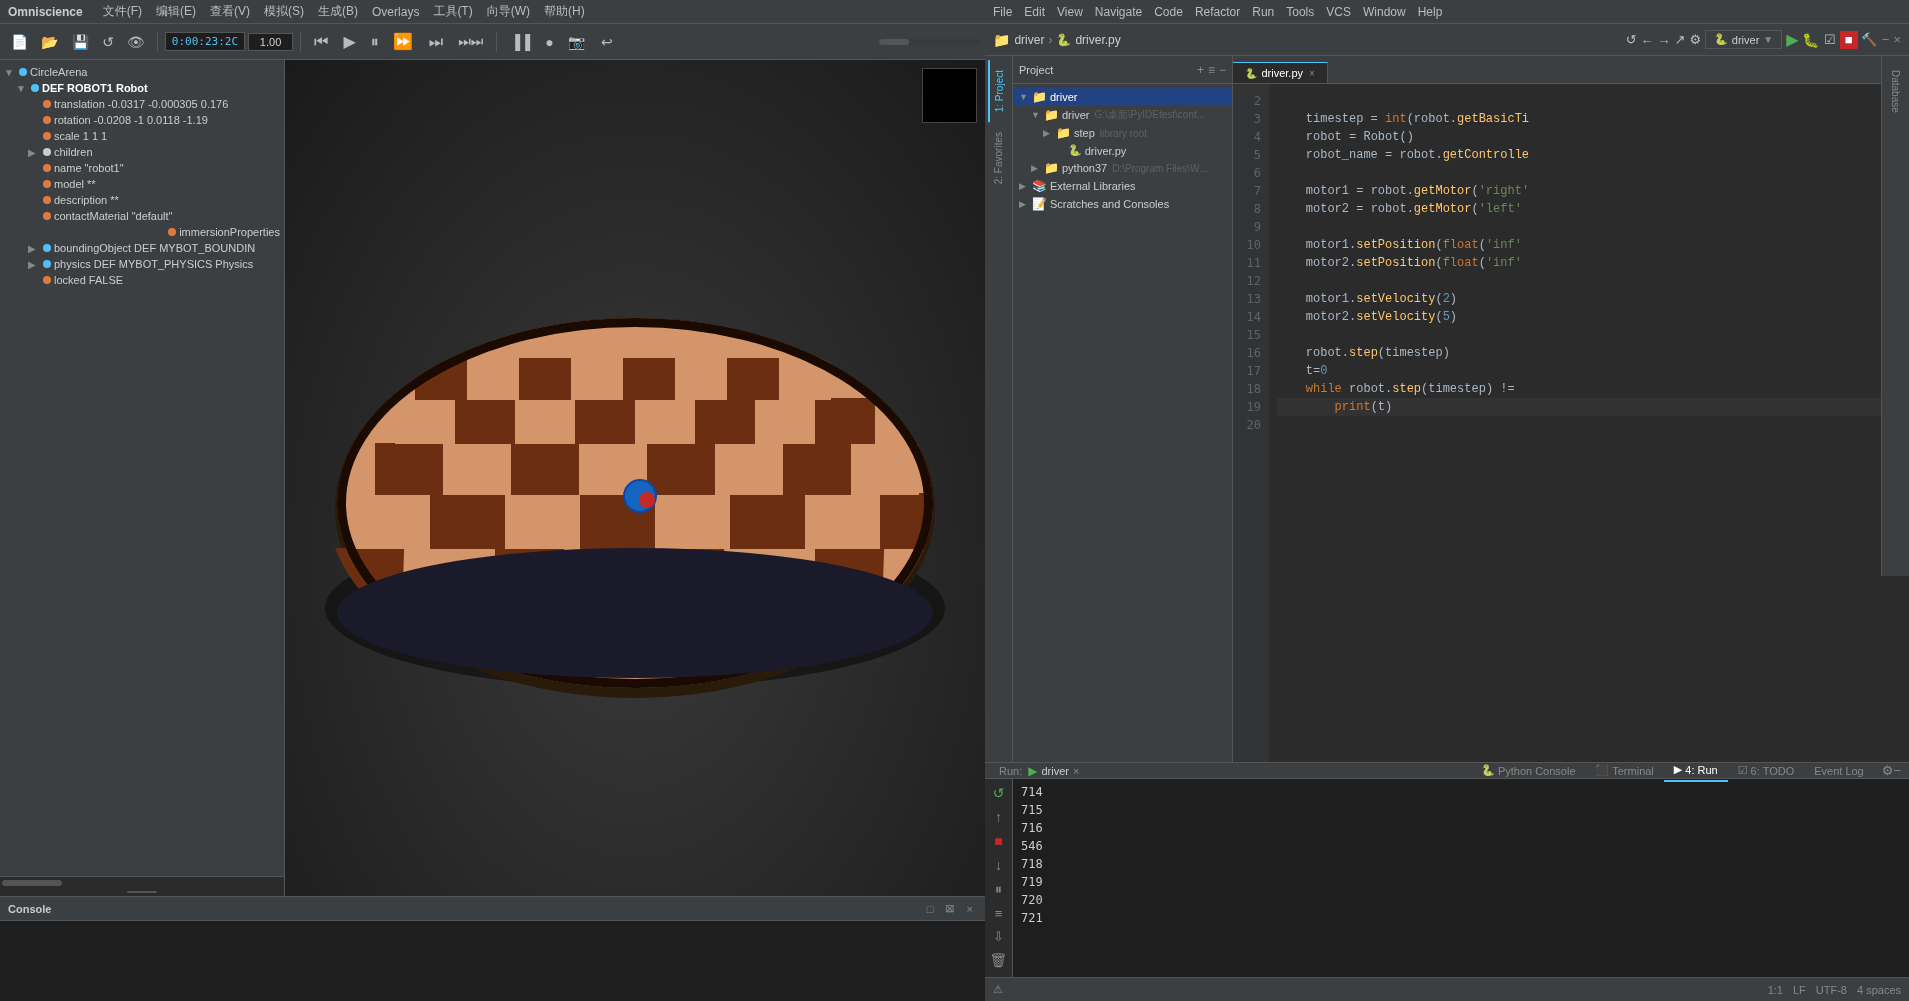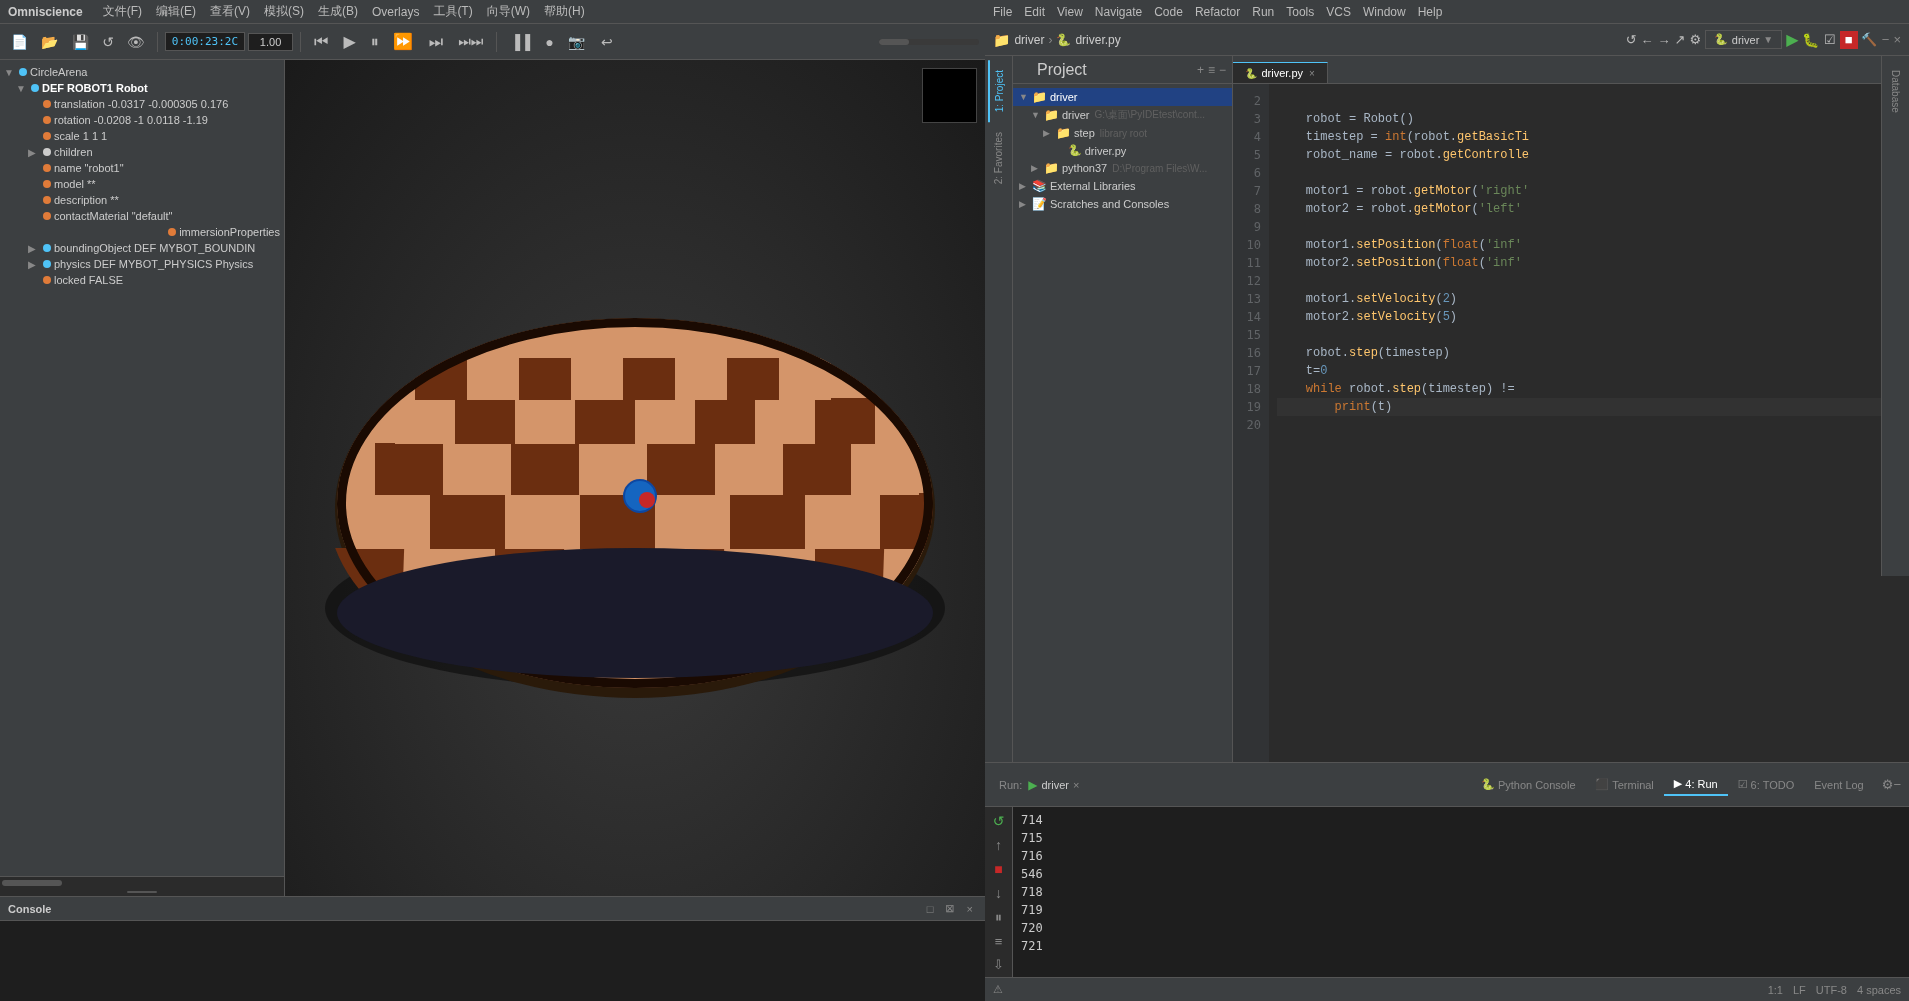--- a/index.html
+++ b/index.html
@@ -301,21 +301,21 @@
     <div style="display:flex;flex:1;overflow:hidden;">
 
       <div style="width:28px;background:#3c3f41;border-right:1px solid #555;display:flex;flex-direction:column;align-items:center;padding-top:4px;flex-shrink:0;">
         <div style="writing-mode:vertical-rl;text-orientation:mixed;transform:rotate(180deg);padding:10px 4px;font-size:10px;color:#4fc3f7;cursor:pointer;white-space:nowrap;border-right:2px solid #4fc3f7;">1: Project</div>
         <div style="writing-mode:vertical-rl;text-orientation:mixed;transform:rotate(180deg);padding:10px 4px;font-size:10px;color:#888;cursor:pointer;white-space:nowrap;">2: Favorites</div>
       </div>
 
       <div style="width:220px;border-right:1px solid #555;display:flex;flex-direction:column;flex-shrink:0;background:#3c3f41;">
 
         <div style="background:#3c3f41;padding:4px 6px;display:flex;align-items:center;gap:4px;border-bottom:1px solid #555;height:28px;">
-          <span style="font-size:16px;color:#ccc;flex:1;margin-left:18px;">Project</span>
+          <span style="font-size:11px;color:#ccc;flex:1;">Project</span>
           <button style="background:none;border:none;color:#888;cursor:pointer;font-size:12px;">+</button>
           <button style="background:none;border:none;color:#888;cursor:pointer;font-size:12px;">≡</button>
           <button style="background:none;border:none;color:#888;cursor:pointer;font-size:12px;">−</button>
         </div>
 
         <div style="overflow-y:auto;flex:1;padding:4px 0;">
 
           <div style="padding:2px 6px;display:flex;align-items:center;gap:3px;font-size:11px;cursor:pointer;background:#214283;">
             <span style="width:10px;color:#888;font-size:9px;">▼</span>
             <span style="color:#e8b84b;font-size:12px;">📁</span>
@@ -390,22 +390,22 @@
             <div>14</div>
             <div>15</div>
             <div>16</div>
             <div>17</div>
             <div>18</div>
             <div>19</div>
             <div>20</div>
           </div>
           <div style="flex:1;padding:8px 8px;line-height:18px;overflow-x:auto;overflow-y:auto;font-family:Consolas,'Courier New',monospace;font-size:12px;background:#2b2b2b;">
             <div style="white-space:pre;line-height:18px;color:#a9b7c6;"> </div>
+            <div style="white-space:pre;line-height:18px;color:#a9b7c6;">    <span style="color:#a9b7c6;">timestep</span> = <span style="color:#cc7832;">int</span>(<span style="color:#a9b7c6;">robot</span>.<span style="color:#ffc66d;">getBasicTi</span></div>
             <div style="white-space:pre;line-height:18px;color:#a9b7c6;">    <span style="color:#a9b7c6;">robot</span> = <span style="color:#a9b7c6;">Robot</span>()</div>
-            <div style="white-space:pre;line-height:18px;color:#a9b7c6;">    <span style="color:#a9b7c6;">timestep</span> = <span style="color:#cc7832;">int</span>(<span style="color:#a9b7c6;">robot</span>.<span style="color:#ffc66d;">getBasicTi</span></div>
             <div style="white-space:pre;line-height:18px;color:#a9b7c6;">    <span style="color:#a9b7c6;">robot_name</span> = <span style="color:#a9b7c6;">robot</span>.<span style="color:#ffc66d;">getControlle</span></div>
             <div style="white-space:pre;line-height:18px;color:#a9b7c6;"> </div>
             <div style="white-space:pre;line-height:18px;color:#a9b7c6;">    <span style="color:#a9b7c6;">motor1</span> = <span style="color:#a9b7c6;">robot</span>.<span style="color:#ffc66d;">getMotor</span>(<span style="color:#6a8759;">'right'</span></div>
             <div style="white-space:pre;line-height:18px;color:#a9b7c6;">    <span style="color:#a9b7c6;">motor2</span> = <span style="color:#a9b7c6;">robot</span>.<span style="color:#ffc66d;">getMotor</span>(<span style="color:#6a8759;">'left'</span></div>
             <div style="white-space:pre;line-height:18px;color:#a9b7c6;"> </div>
             <div style="white-space:pre;line-height:18px;color:#a9b7c6;">    <span style="color:#a9b7c6;">motor1</span>.<span style="color:#ffc66d;">setPosition</span>(<span style="color:#cc7832;">float</span>(<span style="color:#6a8759;">'inf'</span></div>
             <div style="white-space:pre;line-height:18px;color:#a9b7c6;">    <span style="color:#a9b7c6;">motor2</span>.<span style="color:#ffc66d;">setPosition</span>(<span style="color:#cc7832;">float</span>(<span style="color:#6a8759;">'inf'</span></div>
             <div style="white-space:pre;line-height:18px;color:#a9b7c6;"> </div>
             <div style="white-space:pre;line-height:18px;color:#a9b7c6;">    <span style="color:#a9b7c6;">motor1</span>.<span style="color:#ffc66d;">setVelocity</span>(<span style="color:#6897bb;">2</span>)</div>
             <div style="white-space:pre;line-height:18px;color:#a9b7c6;">    <span style="color:#a9b7c6;">motor2</span>.<span style="color:#ffc66d;">setVelocity</span>(<span style="color:#6897bb;">5</span>)</div>
@@ -423,21 +423,21 @@
 
         <div style="position:absolute;right:0;top:56px;width:28px;background:#3c3f41;border-left:1px solid #555;display:flex;flex-direction:column;align-items:center;padding-top:4px;height:520px;">
           <div style="writing-mode:vertical-rl;text-orientation:mixed;padding:10px 4px;font-size:10px;color:#888;cursor:pointer;white-space:nowrap;">Database</div>
         </div>
       </div>
 
     </div>
 
     <div style="height:215px;background:#1e1e1e;border-top:1px solid #555;display:flex;flex-direction:column;flex-shrink:0;">
 
-      <div style="background:#3c3f41;height:44px;display:flex;align-items:center;padding:0 8px;gap:0;border-bottom:1px solid #555;">
+      <div style="background:#3c3f41;height:16px;display:flex;align-items:center;padding:0 8px;gap:0;border-bottom:1px solid #555;">
         <span style="font-size:11px;color:#888;padding:0 6px;">Run:</span>
         <span style="color:#4caf50;font-size:12px;margin-right:4px;">▶</span>
         <span style="font-size:11px;color:#ccc;">driver</span>
         <button style="background:none;border:none;color:#888;cursor:pointer;font-size:11px;margin-left:4px;">×</button>
 
         <div style="flex:1;"></div>
 
         <div style="padding:4px 10px;font-size:11px;cursor:pointer;color:#888;display:flex;align-items:center;gap:3px;">
           <span>🐍</span>
             <span>Python Console</span>

